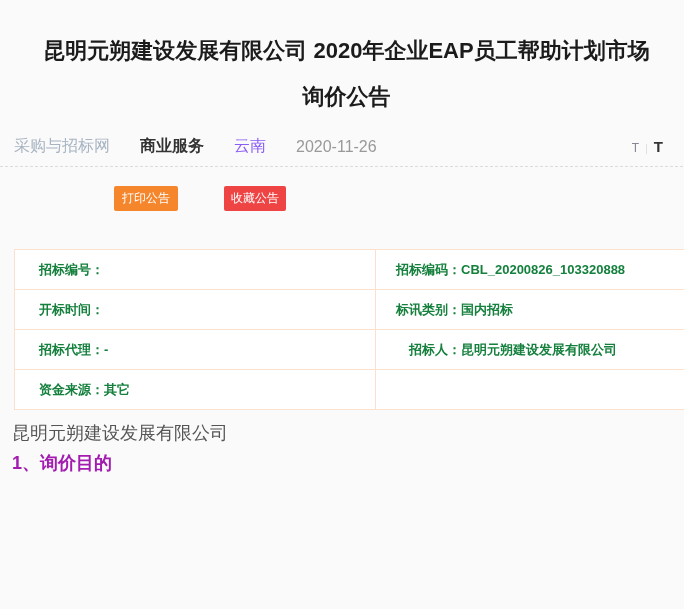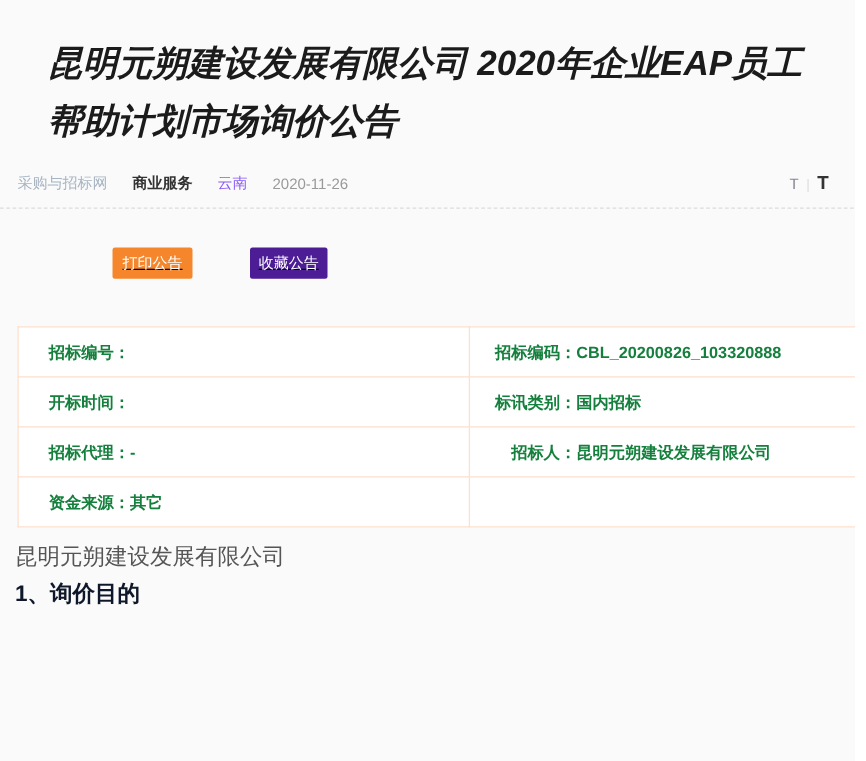--- a/index.html
+++ b/index.html
@@ -2,58 +2,58 @@
 <html><head>
 <meta charset="utf-8">
 <style>
   html,body{margin:0;padding:0;}
   .page{
     width:693px;height:609px;background:#fafafa;position:relative;overflow:hidden;
     font-family:"Liberation Sans","DejaVu Sans",sans-serif;
   }
   .scroll-strip{position:absolute;right:0;top:0;width:9px;height:609px;background:#ffffff;}
   .title{
-    margin:0;padding:28px 38px 0 38px;
-    font-size:28px;line-height:46px;font-weight:bold;color:#1b1b1b;font-style:italic;
+    margin:0;padding:28px 38px 0 38px;text-align:center;
+    font-size:22px;line-height:46px;font-weight:bold;color:#1b1b1b;
   }
   .meta-row{
     display:flex;justify-content:space-between;align-items:center;
     padding:0 14px;margin-top:19px;height:15px;
   }
-  .breadcrumbs{display:flex;gap:20px;font-size:12px;align-items:center;}
+  .breadcrumbs{display:flex;gap:30px;font-size:16px;align-items:center;}
   .crumb-site{color:#a7b4c2;text-decoration:none;cursor:pointer;}
   .crumb-cat{color:#333;font-weight:bold;text-decoration:none;cursor:pointer;font-family:Liberation Serif, serif;}
   .crumb-region{color:#8b5cf6;text-decoration:none;cursor:pointer;}
   .crumb-date{color:#999;}
   .font-controls{display:flex;align-items:baseline;gap:6px;padding-right:16px;}
   .t-small{font-size:12px;color:#8b8494;cursor:pointer;}
   .t-divider{color:#ddd;font-size:11px;}
   .t-large{font-size:15px;font-weight:bold;color:#333;cursor:pointer;}
   .dashed-divider{border:none;border-top:1px dashed #dcdcdc;margin:12px 0 0 0;}
-  .actions{margin-top:31px;padding-left:90px;display:flex;gap:46px;text-decoration:underline;}
+  .actions{margin-top:19px;padding-left:114px;display:flex;gap:46px;}
   .btn{
     border:none;width:64px;height:25px;border-radius:2px;color:#fff;
     font-size:12px;font-family:inherit;cursor:pointer;padding:0;line-height:25px;text-align:center;
   }
   .btn-print{background:#f6862c;}
-  .btn-fav{background:#4c1d95;width:62px;}
+  .btn-fav{background:#ef4444;width:62px;}
   .info-table{
     margin:38px 14px 0 14px;width:650px;border-collapse:collapse;
     background:#fff;table-layout:fixed;
   }
   .info-table td{
     border:1px solid #fbe0cb;height:39px;font-size:13px;font-weight:bold;
     color:#15803d;padding:0 8px 0 24px;vertical-align:middle;
   }
   .info-table td.cell-right{padding-left:20px;width:322px;}
   .info-table td.cell-left{width:328px;}
   .info-table td.cell-indent{padding-left:33px;}
   .content{margin-top:8px;padding:0 12px;font-size:18px;color:#555;}
   .content p{margin:0;line-height:30px;}
-  .section-heading{font-weight:bold;color:#0f172a;}
+  .section-heading{font-weight:bold;color:#a21caf;}
   .paragraph{text-indent:6px;}
 </style>
 </head>
 <body>
 
 <div class="page">
 
   <h1 class="title">昆明元朔建设发展有限公司 2020年企业EAP员工帮助计划市场询价公告</h1>
 
   <div class="meta-row">

